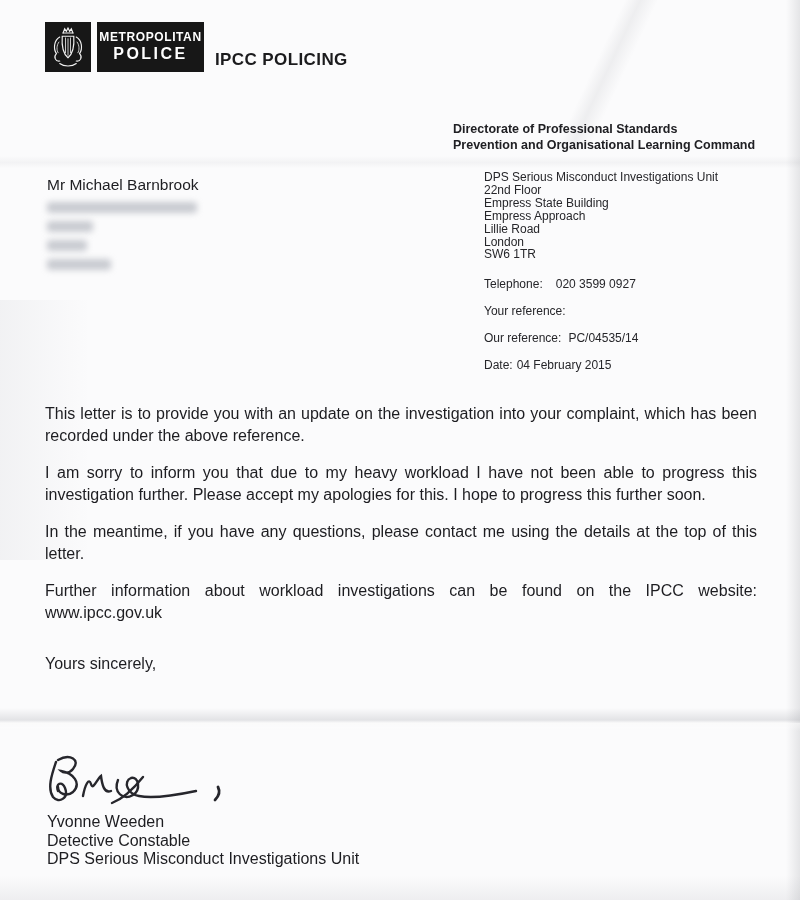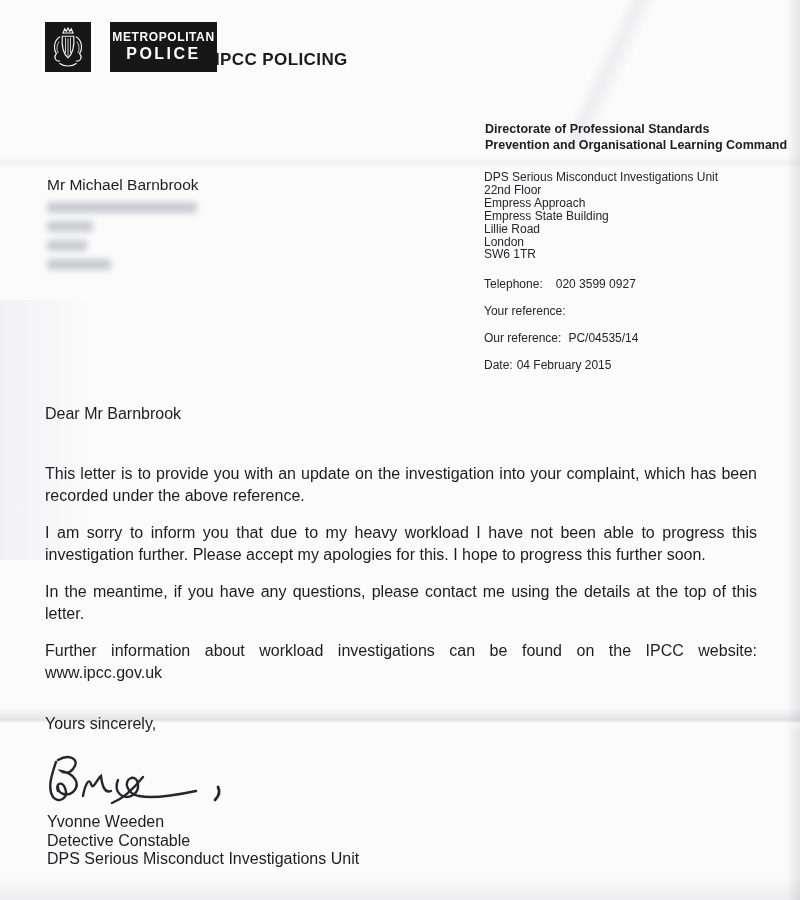--- a/index.html
+++ b/index.html
@@ -26,30 +26,30 @@
     background:linear-gradient(to bottom,rgba(0,0,0,0),rgba(130,132,140,0.07) 55%,rgba(0,0,0,0));}
   .crease-fold{top:708px;left:0;width:800px;height:20px;
     background:linear-gradient(to bottom,rgba(0,0,0,0),rgba(115,118,128,0.18) 60%,rgba(0,0,0,0.02) 72%,rgba(0,0,0,0));}
   .crease-fold2{top:723px;left:0;width:800px;height:8px;
     background:linear-gradient(to bottom,rgba(255,255,255,0.5),rgba(0,0,0,0));}
   .crease-bottom{bottom:0;left:0;width:800px;height:24px;
     background:linear-gradient(to bottom,rgba(0,0,0,0),rgba(120,122,132,0.10));}
   .crease-mid-left{top:300px;left:0;width:90px;height:260px;
     background:linear-gradient(to right,rgba(118,120,130,0.07),rgba(0,0,0,0));}
   
-  .logo-block{position:absolute;top:22px;left:45px;display:flex;gap:19px;}
+  .logo-block{position:absolute;top:22px;left:45px;display:flex;gap:6px;}
   .crest-box{width:46px;height:50px;background:#171717;display:flex;align-items:center;justify-content:center;}
   .logo-text-box{width:107px;height:50px;background:#171717;color:#fff;
     display:flex;flex-direction:column;align-items:center;justify-content:center;line-height:1.1;}
   .logo-line1{font-size:12px;font-weight:bold;letter-spacing:0.6px;}
   .logo-line2{font-size:16px;font-weight:bold;letter-spacing:2.5px;margin-top:1px;}
   .tagline{position:absolute;top:50px;left:215px;font-size:17px;font-weight:bold;
     letter-spacing:0.4px;color:#1b1b1d;}
   
-  .dept-block{position:absolute;top:121px;left:485px;width:315px;
+  .dept-block{position:absolute;top:121px;left:453px;width:315px;
     font-size:12.5px;font-weight:bold;line-height:16px;color:#202024;}
   .sender-address{position:absolute;top:171px;left:484px;width:300px;
     font-size:12px;line-height:12.9px;color:#26262a;}
   .ref-row{position:absolute;left:484px;font-size:12px;color:#26262a;white-space:nowrap;}
   .ref-tel{top:277px;}
   .ref-your{top:304px;}
   .ref-our{top:331px;}
   .ref-date{top:358px;}
   .ref-tel .ref-value{margin-left:13px;}
   .ref-our .ref-value{margin-left:7px;}
@@ -113,22 +113,22 @@
   <div class="tagline">IPCC POLICING</div>
 
   <div class="dept-block">
     <div>Directorate of Professional Standards</div>
     <div>Prevention and Organisational Learning Command</div>
   </div>
 
   <div class="sender-address">
     <div>DPS Serious Misconduct Investigations Unit</div>
     <div>22nd Floor</div>
+    <div>Empress State Building</div>
     <div>Empress Approach</div>
-    <div>Empress State Building</div>
     <div>Lillie Road</div>
     <div>London</div>
     <div>SW6 1TR</div>
   </div>
 
   <div class="ref-row ref-tel">
     <span class="ref-label">Telephone:</span><span class="ref-value">020 3599 0927</span>
   </div>
   <div class="ref-row ref-your">
     <span class="ref-label">Your reference:</span><span class="ref-value"></span>
@@ -142,21 +142,20 @@
 
   <div class="recipient">
     <div class="recipient-name">Mr Michael Barnbrook</div>
     <div class="redacted r1"></div>
     <div class="redacted r2"></div>
     <div class="redacted r3"></div>
     <div class="redacted r4"></div>
   </div>
 
   <div class="letter-body">
-    <p class="greeting">Dear Mr Barnbrook</p>
     <p>This letter is to provide you with an update on the investigation into your complaint, which has been recorded under the above reference.</p>
     <p>I am sorry to inform you that due to my heavy workload I have not been able to progress this investigation further.  Please accept my apologies for this.  I hope to progress this further soon.</p>
     <p>In the meantime, if you have any questions, please contact me using the details at the top of this letter.</p>
     <p>Further information about workload investigations can be found on the IPCC website: www.ipcc.gov.uk</p>
     <p class="closing">Yours sincerely,</p>
   </div>
 
   <div class="signature-wrap">
     <svg width="190" height="62" viewBox="0 0 190 62" fill="none" stroke="#26262c" stroke-width="2.4" stroke-linecap="round">
       <path d="M14,12 C10,24 5,38 11,47 C17,54 27,48 23,38 C20,31 13,33 16,41"></path>

